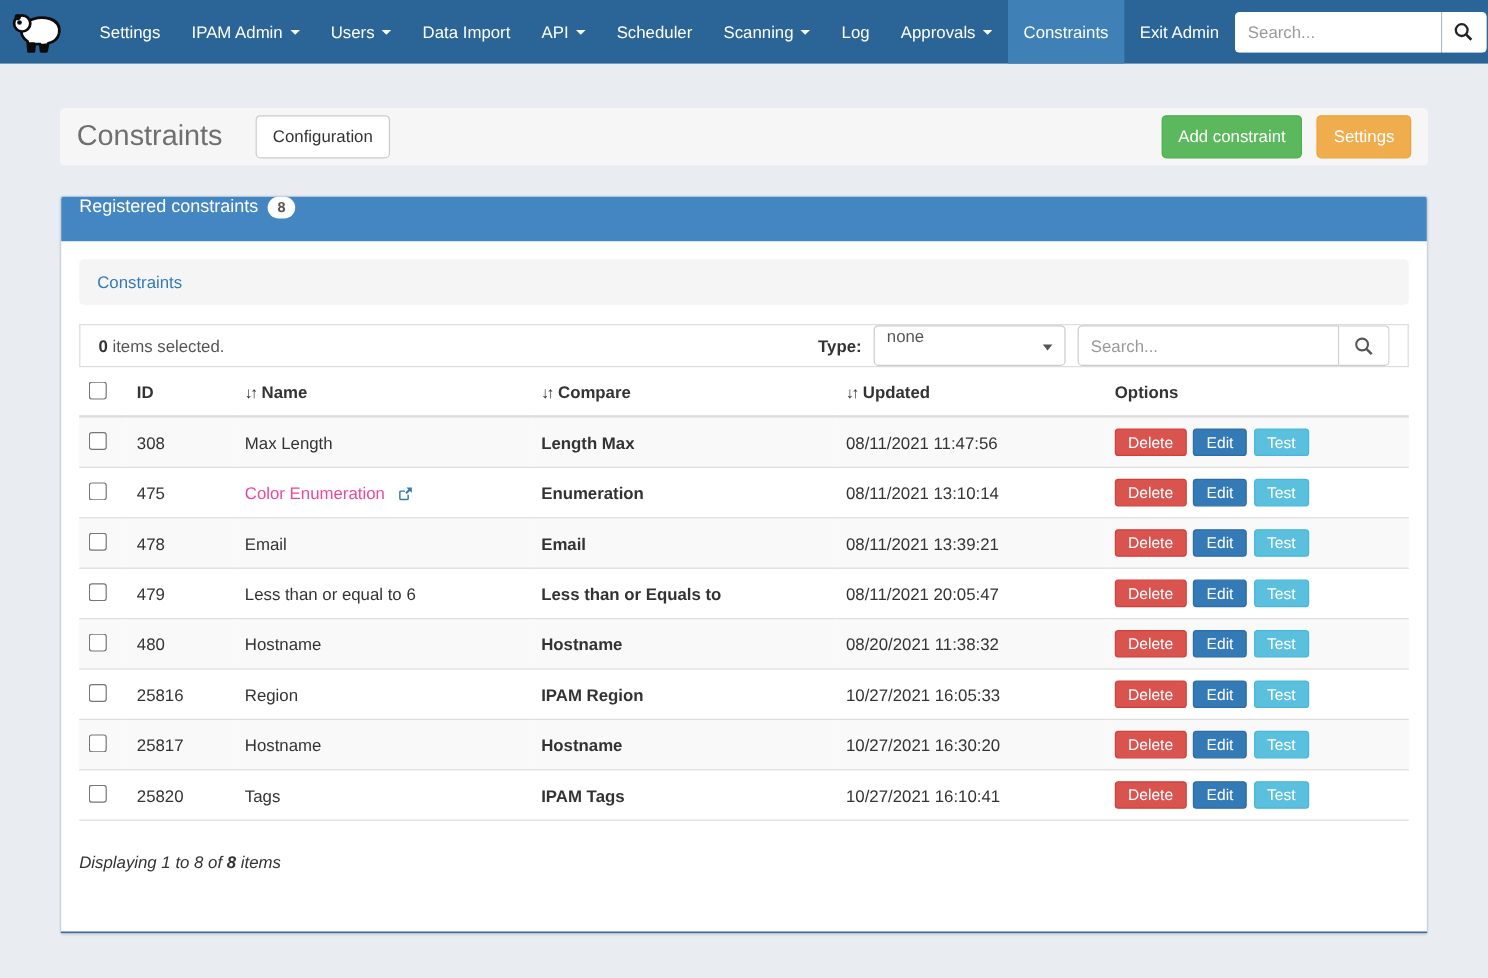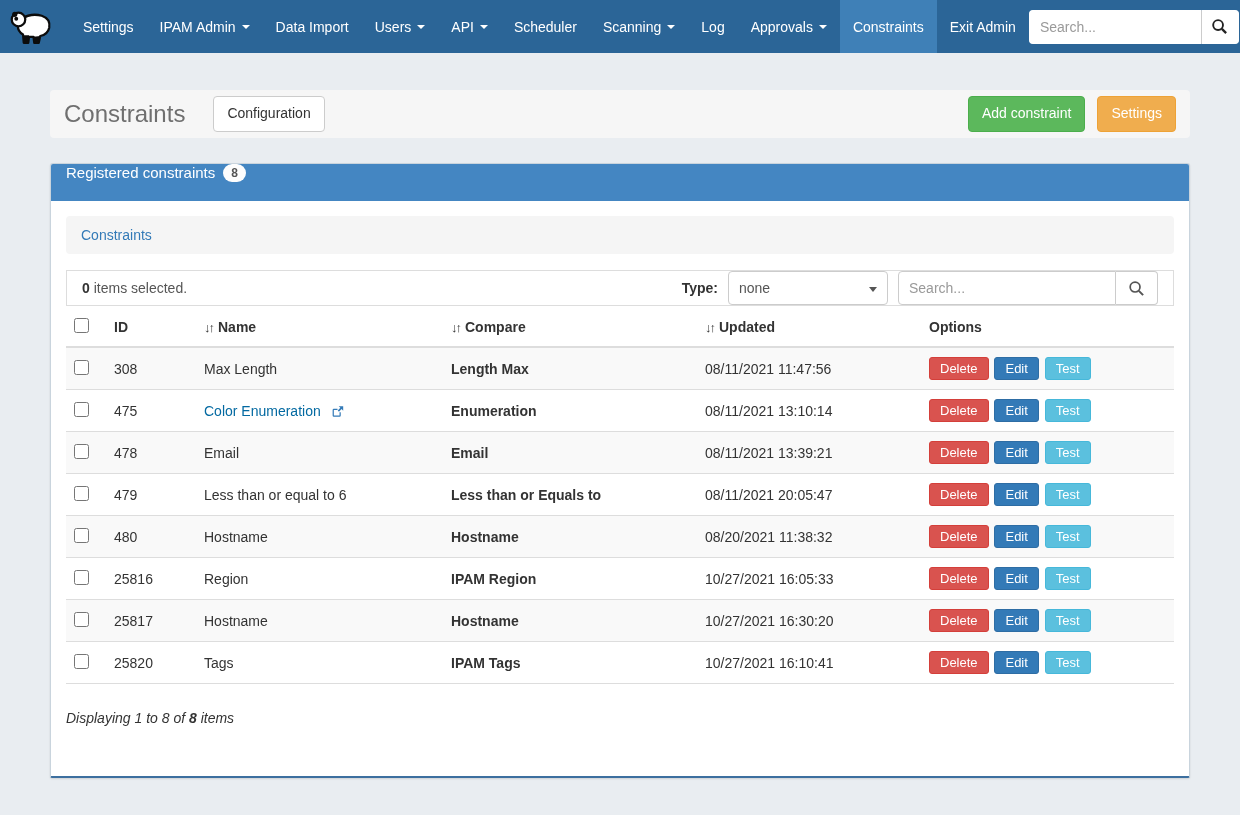--- a/index.html
+++ b/index.html
@@ -81,21 +81,21 @@
   
   .toolbar {
     border:1px solid #ddd; height:36px; display:flex; align-items:center; padding:0 15px;
   }
   .toolbar .sel-text { color:#555; }
   .toolbar .sel-text b { color:#333; }
   .toolbar-right { margin-left:auto; display:flex; align-items:center; gap:10px; }
   .type-label { font-weight:bold; color:#333; }
   .type-select {
     width:160px; height:34px; border:1px solid #ccc; border-radius:4px; background:#fff;
-    display:flex; align-items:center; padding:0 10px; color:#555; cursor:pointer; position:relative;
+    display:flex; padding:0 10px; color:#555; cursor:pointer; position:relative;
   }
   .type-select .select-caret {
     position:absolute; right:10px; top:15px; width:0; height:0;
     border-top:5px solid #555; border-left:4px solid transparent; border-right:4px solid transparent;
   }
   .tbl-search { display:flex; }
   .tbl-search input {
     width:218px; height:34px; border:1px solid #ccc; border-radius:4px 0 0 4px;
     padding:0 10px; font-size:14px; outline:none; color:#555;
     font-family:"Liberation Sans", sans-serif;
@@ -115,21 +115,21 @@
   th.sortable { color:#337ab7; cursor:pointer; }
   .sort-glyph { letter-spacing:-2px; margin-right:5px; font-size:13px; }
   table.constraints td {
     padding:9px 8px; border-top:1px solid #ddd; font-size:14px; color:#333; vertical-align:middle;
   }
   tr.striped td { background:#f9f9f9; }
   tr:last-child td { border-bottom:1px solid #ddd; }
   col.c-check { width:40px; } col.c-id { width:90px; } col.c-name { width:247px; }
   col.c-compare { width:254px; } col.c-updated { width:224px; }
   td.compare { font-weight:bold; }
-  td .name-link { color:#0369a1; cursor:pointer; }
+  td .name-link { color:#ec4899; cursor:pointer; }
   .ext-icon { display:none; margin-left:6px; vertical-align:-2px; }
   input[type=checkbox] { width:15px; height:15px; cursor:pointer; }
   .btn-xs {
     font-size:13px; padding:3px 10px; border-radius:3px; color:#fff; border:1px solid transparent;
     cursor:pointer; margin-right:2px; font-family:"Liberation Sans", sans-serif;
   }
   .btn-danger { background:#d9534f; border-color:#d43f3a; }
   .btn-primary { background:#337ab7; border-color:#2e6da4; }
   .btn-info { background:#5bc0de; border-color:#46b8da; }
 
@@ -155,26 +155,26 @@
   <ul class="nav-menu">
       <li class="nav-item">
     <span>Settings</span>
 
   </li>
       <li class="nav-item">
     <span>IPAM Admin</span>
     <span class="caret"></span>
   </li>
       <li class="nav-item">
-    <span>Data Import</span>
-
-  </li>
-      <li class="nav-item">
     <span>Users</span>
     <span class="caret"></span>
+  </li>
+      <li class="nav-item">
+    <span>Data Import</span>
+
   </li>
       <li class="nav-item">
     <span>API</span>
     <span class="caret"></span>
   </li>
       <li class="nav-item">
     <span>Scheduler</span>
 
   </li>
       <li class="nav-item">

